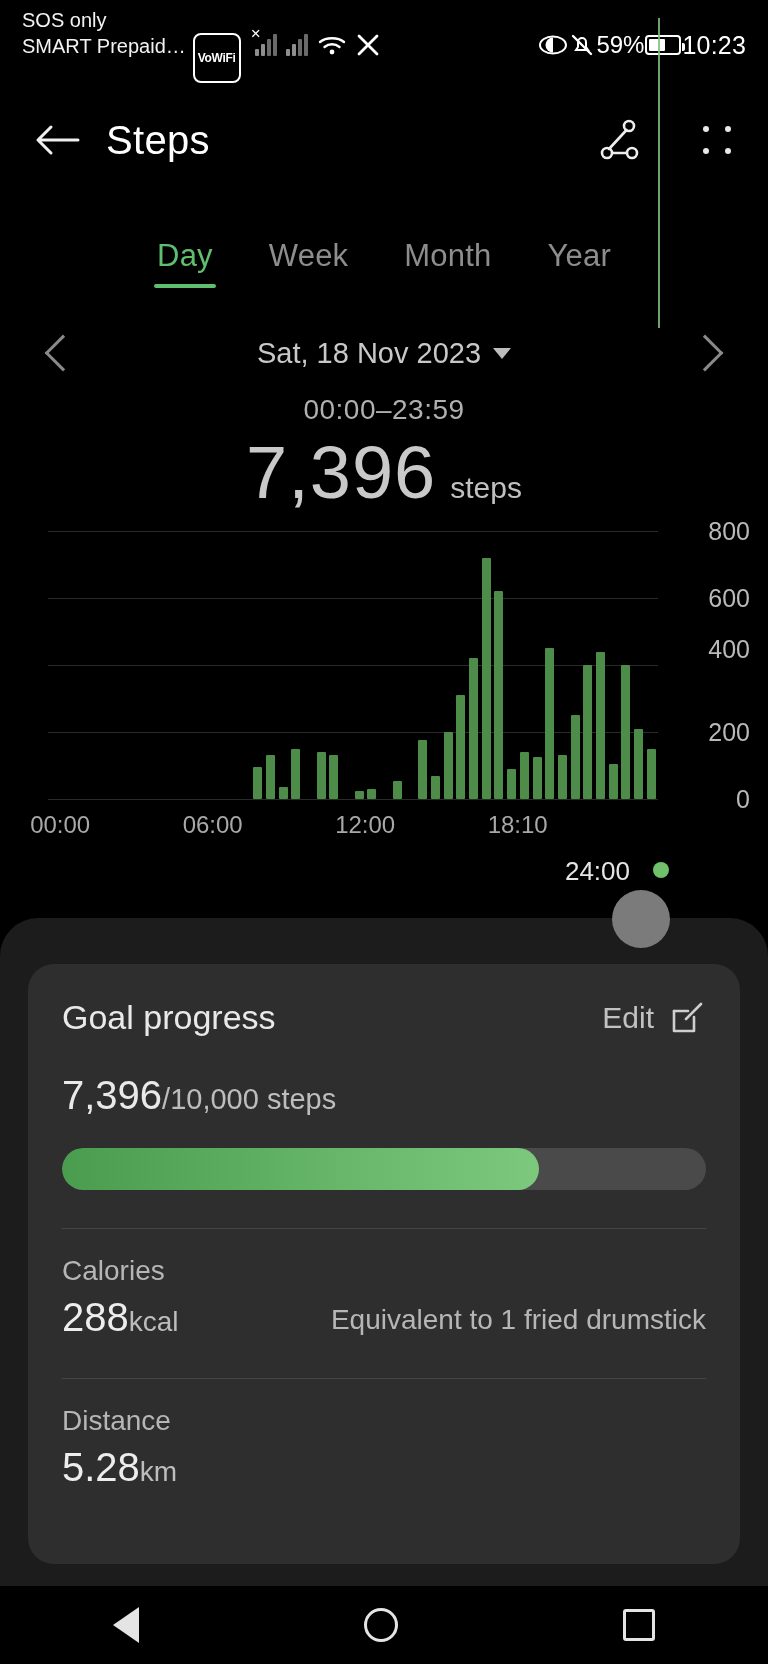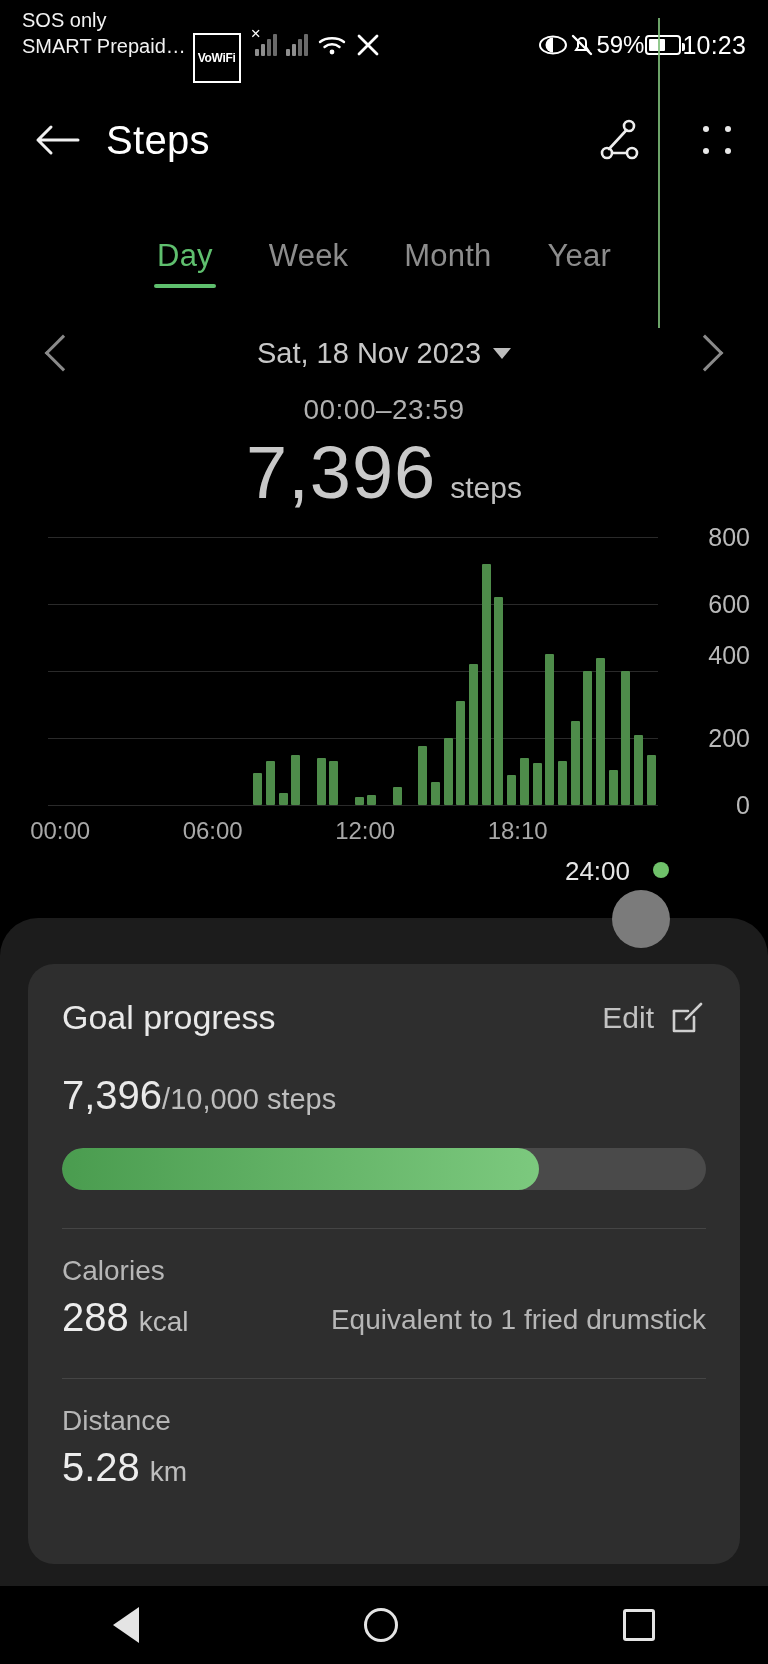--- a/index.html
+++ b/index.html
@@ -13,21 +13,21 @@
 
   
   .statusbar{
     height:90px; display:flex; align-items:center;
     padding:0 22px; color:#fff; position:relative;
   }
   .sb-left{ display:flex; flex-direction:column; justify-content:center;
             font-size:20px; line-height:1.32; color:#f2f2f2; }
   .sb-carrier-row{ display:flex; align-items:flex-start; gap:7px; }
   .vowifi{
-    border:2px solid #fff; border-radius:0; padding:16px 3px;
+    border:2px solid #fff; border-radius:8px; padding:16px 3px;
     font-size:12px; font-weight:700; letter-spacing:-.3px; line-height:14px;
     color:#fff;
   }
   .sb-mid{ display:flex; align-items:center; gap:9px; margin-left:14px; }
   .sb-right{ position:absolute; right:22px; display:flex; align-items:center; gap:1px; }
   .sb-clock{ font-size:25px; color:#fff; letter-spacing:.2px; }
   .pct{ font-size:24px; color:#fff; }
 
   .bars{ display:flex; align-items:flex-end; gap:2px; height:22px; }
   .bars i{ width:4px; background:#fff; display:block; border-radius:1px; }
@@ -109,21 +109,21 @@
   }
   .bigcount{
     text-align:center; margin-top:4px; color:#c9c9c9;
     display:flex; align-items:baseline; justify-content:center; gap:14px;
   }
   .bigcount .num{ font-size:74px; letter-spacing:1px; }
   .bigcount .unit{ font-size:30px; color:#c0c0c0; }
 
   
   .chart-area{
-    position:relative; margin-top:22px; height:330px;
+    position:relative; margin-top:16px; height:330px;
     padding:0 96px 0 76px;
   }
   .gridlines{ position:absolute; left:48px; right:110px; top:0; height:268px; }
   .gridline{
     position:absolute; left:0; right:0; height:1px; background:#2a2a2a;
   }
   .ylabels{
     position:absolute; right:18px; top:0; height:268px; width:80px;
   }
   .ylabel{
@@ -192,21 +192,21 @@
     height:100%; border-radius:21px;
     background:linear-gradient(90deg,#4a9c4f 0%,#7cc97e 100%);
   }
 
   .divider{ height:1px; background:#454545; margin-top:38px; }
 
   .stat{ margin-top:26px; position:relative; }
   .stat-label{ font-size:28px; color:#b6b6b6; }
   .stat-valrow{ margin-top:8px; display:flex; align-items:baseline; }
   .stat-val{ font-size:40px; color:#ededed; }
-  .stat-unit{ font-size:28px; color:#bdbdbd; margin-left:10px; }
+  .stat-unit{ font-size:28px; color:#bdbdbd; }
   .stat-note{
     position:absolute; right:0; bottom:4px; font-size:28px; color:#b6b6b6;
   }
 
   
   .navbar{
     position:absolute; left:0; right:0; bottom:0; height:78px;
     background:#000; display:flex; align-items:center; justify-content:space-around;
   }
   .nav-back{

